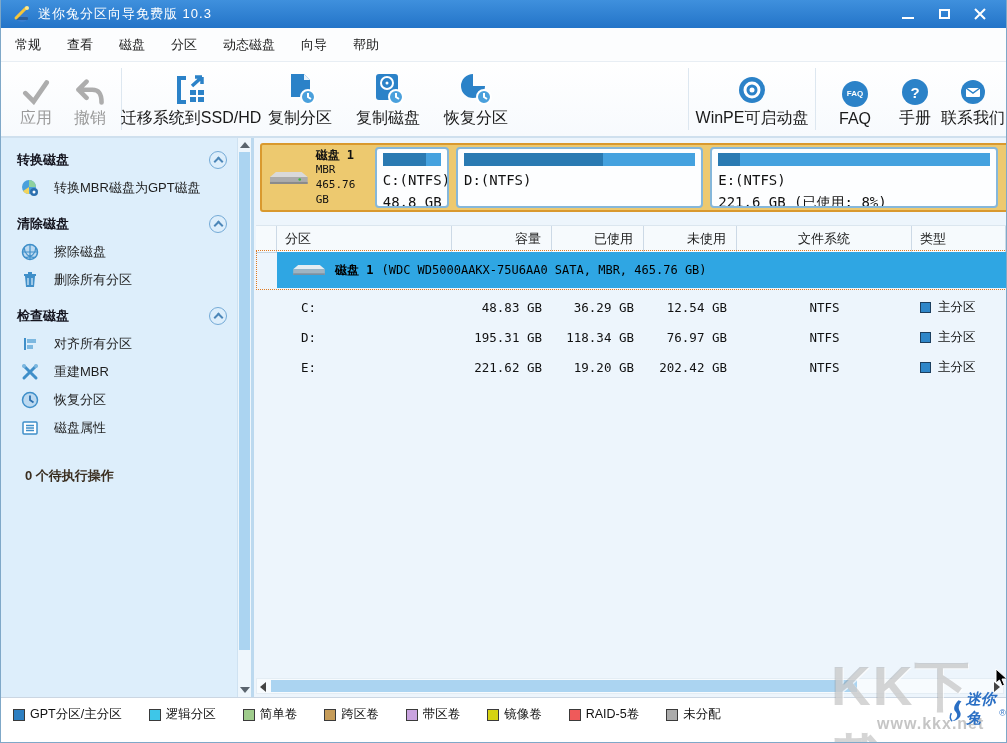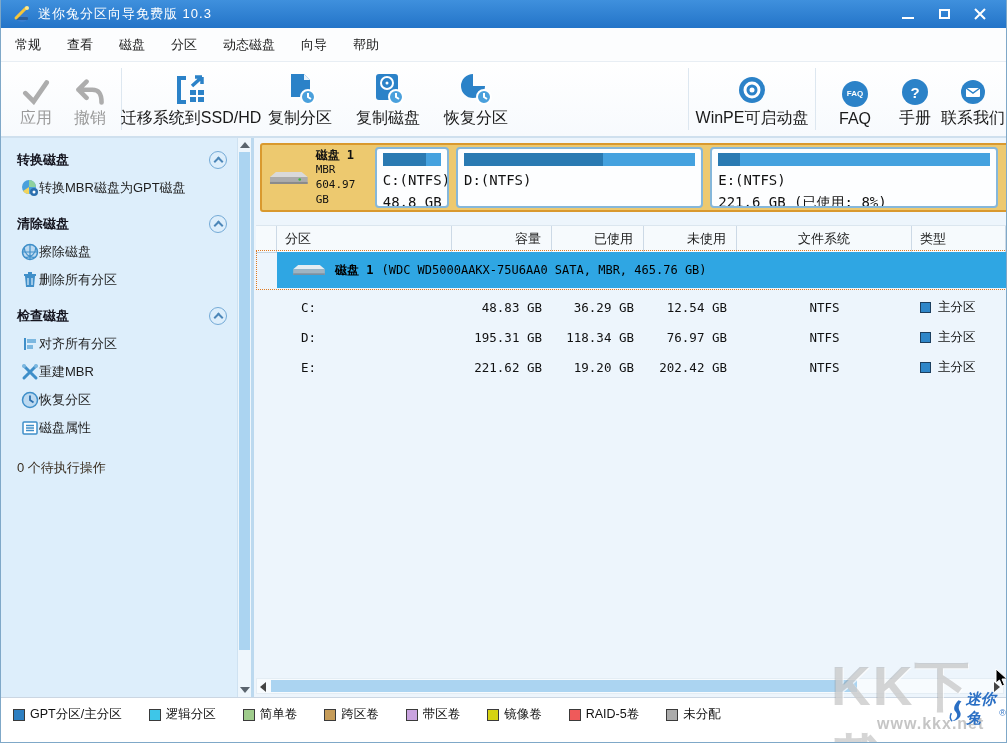--- a/index.html
+++ b/index.html
@@ -36,26 +36,26 @@
                  display:flex; align-items:center; justify-content:center; font-weight:bold; }
 
   
   .body { display:flex; height:559px; }
   .sidebar { width:236px; background:#ddeefb; padding-top:8px; overflow:hidden; }
   .sb-section-header { height:28px; display:flex; align-items:center; padding:0 10px 0 16px; }
   .sb-section-header .t { font-size:13px; font-weight:bold; color:#14141e; }
   .collapse-btn { margin-left:auto; width:18px; height:18px; border:1px solid #74aad6; border-radius:50%;
                   display:flex; align-items:center; justify-content:center; cursor:default; }
   .chev { width:7px; height:7px; border-left:2px solid #4d87b8; border-top:2px solid #4d87b8; transform:rotate(45deg); margin-top:3px; }
-  .sb-item { height:28px; display:flex; align-items:center; gap:0; padding-left:20px; cursor:default; }
+  .sb-item { height:28px; display:flex; align-items:center; gap:15px; padding-left:20px; cursor:default; }
   .sb-item .lbl { font-size:13px; color:#1e1e1e; }
   .sb-item svg { flex:0 0 auto; }
   .sb-gap { height:8px; }
-  .pending { height:28px; margin-top:12px; display:flex; align-items:center; padding-left:16px;
-             font-size:13px; font-weight:normal; color:#3a2e20; }
+  .pending { height:28px; margin-top:20px; display:flex; align-items:center; padding-left:24px;
+             font-size:13px; font-weight:bold; color:#3a2e20; }
 
   
   .vscroll { width:14px; background:#eef6fc; border-left:1px solid #cfe2f1; position:relative; }
   .vscroll .thumb { position:absolute; left:1px; right:1px; top:14px; height:498px; background:#abd4f1; }
   .arrow-up, .arrow-dn { position:absolute; left:2px; width:0; height:0; border-left:5px solid transparent; border-right:5px solid transparent; }
   .arrow-up { top:4px; border-bottom:6px solid #5a646e; }
   .arrow-dn { bottom:4px; border-top:6px solid #5a646e; }
   .vdivider { width:3px; background:#bcd9ef; }
 
   
@@ -354,21 +354,21 @@
         <div class="disk-info">
           <svg width="42" height="24" viewBox="0 0 42 24">
             <polygon points="8,6 34,6 40,11 2,11" fill="#d9d9d9"></polygon>
             <rect x="2" y="11" width="38" height="7" fill="#ababab"></rect>
             <rect x="2" y="16" width="38" height="2" fill="#8a8a8a"></rect>
             <circle cx="32" cy="13.5" r="1.3" fill="#3db53d"></circle>
           </svg>
           <div class="txt">
             <div class="nm">磁盘 1</div>
             <div>MBR</div>
-            <div>604.97 GB</div>
+            <div>465.76 GB</div>
           </div>
         </div>
         <div class="pblock pb-c">
           <div class="pbar">
               <div class="used"></div>
             </div>
           <div class="ptxt">C:(NTFS)</div>
           <div class="ptxt">48.8 GB (已</div>
         </div>
         <div class="pblock pb-d">

